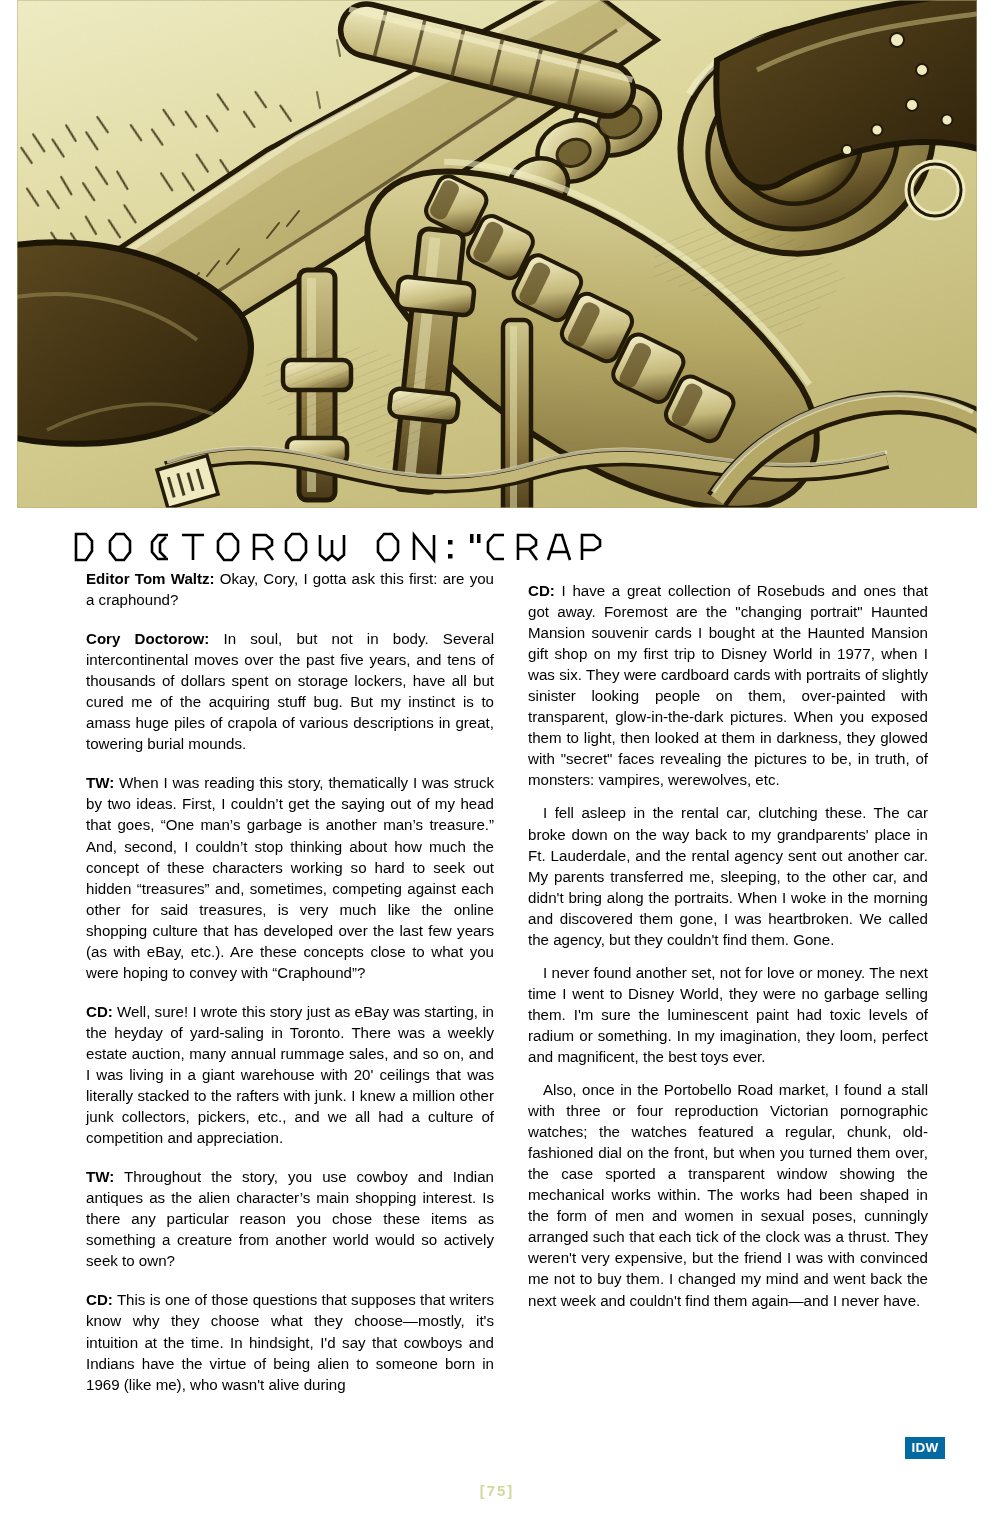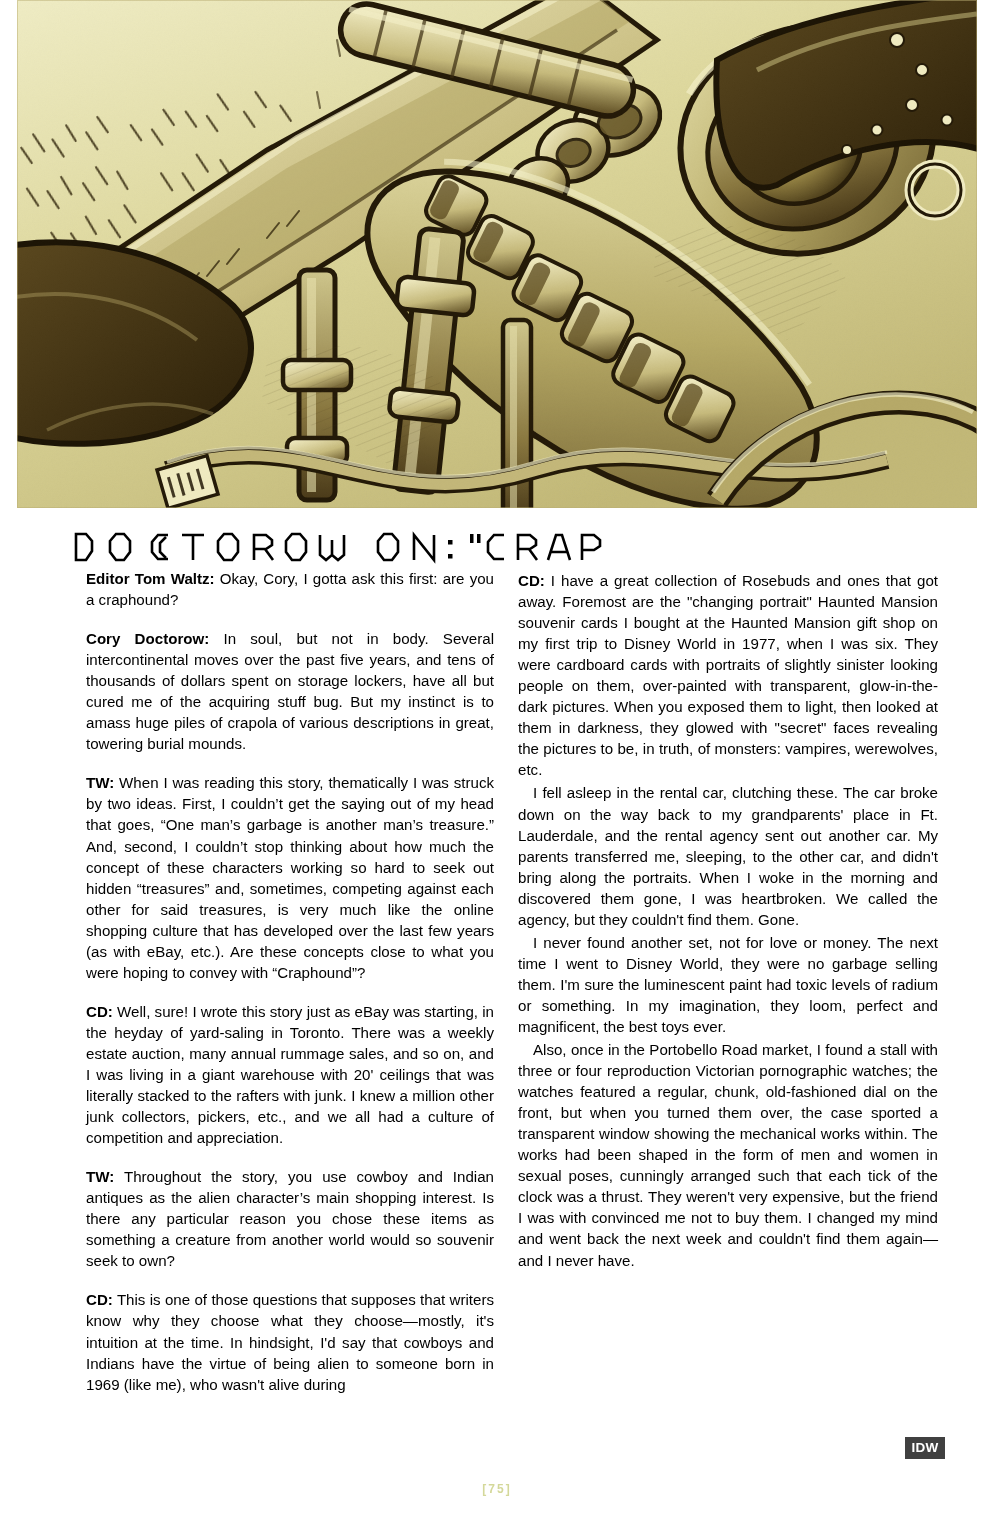--- a/index.html
+++ b/index.html
@@ -63,50 +63,50 @@
     -webkit-hyphens: none;
     hyphens: none;
   }
   .col-left  { left: 70px; }
   .col-right { left: 516px; }
 
   .col p {
     margin: 0 0 18px 16px;
   }
   .col p.tight {
-    margin: 2px;
+    margin: 12px;
     text-indent: 15px;
   }
   .col p:last-child { margin-bottom: 0; }
   .speaker { font-weight: bold; }
 
   
   #idw-logo {
     position: absolute;
     left: 905px;
     top: 1437px;
     width: 40px;
     height: 22px;
-    background: #404040;
+    background: #0369a1;
     color: #ffffff;
     font-size: 13.5px;
     font-weight: bold;
     letter-spacing: 0.3px;
     display: flex;
     align-items: center;
     justify-content: center;
     line-height: 1;
   }
   #page-number {
     position: absolute;
     left: 0;
     top: 1482px;
     width: 994px;
     text-align: center;
-    font-size: 12px;
+    font-size: 15px;
     font-weight: bold;
     letter-spacing: 2px;
     color: #d4d89a;
   }
 </style>
 </head>
 <body>
 
 <div id="artwork-panel">
   <svg width="960" height="508" viewBox="0 0 960 508" xmlns="http://www.w3.org/2000/svg">
@@ -438,21 +438,21 @@
     </svg>
   </div>
 
   <div class="columns">
 
     <div class="col col-left">
       <p><span class="speaker">Editor Tom Waltz:</span><span> Okay, Cory, I gotta ask this first: are you a craphound?</span></p>
       <p><span class="speaker">Cory Doctorow:</span><span> In soul, but not in body. Several intercontinental moves over the past five years, and tens of thousands of dollars spent on storage lockers, have all but cured me of the acquiring stuff bug. But my instinct is to amass huge piles of crapola of various descriptions in great, towering burial mounds.</span></p>
       <p><span class="speaker">TW:</span><span> When I was reading this story, thematically I was struck by two ideas. First, I couldn’t get the saying out of my head that goes, “One man’s garbage is another man’s treasure.” And, second, I couldn’t stop thinking about how much the concept of these characters working so hard to seek out hidden “treasures” and, sometimes, competing against each other for said treasures, is very much like the online shopping culture that has developed over the last few years (as with eBay, etc.). Are these concepts close to what you were hoping to convey with “Craphound”?</span></p>
       <p><span class="speaker">CD:</span><span> Well, sure! I wrote this story just as eBay was starting, in the heyday of yard-saling in Toronto. There was a weekly estate auction, many annual rummage sales, and so on, and I was living in a giant warehouse with 20' ceilings that was literally stacked to the rafters with junk. I knew a million other junk collectors, pickers, etc., and we all had a culture of competition and appreciation.</span></p>
-      <p><span class="speaker">TW:</span><span> Throughout the story, you use cowboy and Indian antiques as the alien character’s main shopping interest. Is there any particular reason you chose these items as something a creature from another world would so souvenir seek to own?</span></p>
+      <p><span class="speaker">TW:</span><span> Throughout the story, you use cowboy and Indian antiques as the alien character’s main shopping interest. Is there any particular reason you chose these items as something a creature from another world would so actively seek to own?</span></p>
       <p><span class="speaker">CD:</span><span> This is one of those questions that supposes that writers know why they choose what they choose—mostly, it's intuition at the time. In hindsight, I'd say that cowboys and Indians have the virtue of being alien to someone born in 1969 (like me), who wasn't alive during</span></p>
     </div>
 
     <div class="col col-right">
       <p class="tight" style="text-indent:0"><span class="speaker">CD:</span><span> I have a great collection of Rosebuds and ones that got away. Foremost are the "changing portrait" Haunted Mansion souvenir cards I bought at the Haunted Mansion gift shop on my first trip to Disney World in 1977, when I was six. They were cardboard cards with portraits of slightly sinister looking people on them, over-painted with transparent, glow-in-the-dark pictures. When you exposed them to light, then looked at them in darkness, they glowed with "secret" faces revealing the pictures to be, in truth, of monsters: vampires, werewolves, etc.</span></p>
       <p class="tight"><span>I fell asleep in the rental car, clutching these. The car broke down on the way back to my grandparents' place in Ft. Lauderdale, and the rental agency sent out another car. My parents transferred me, sleeping, to the other car, and didn't bring along the portraits. When I woke in the morning and discovered them gone, I was heartbroken. We called the agency, but they couldn't find them. Gone.</span></p>
       <p class="tight"><span>I never found another set, not for love or money. The next time I went to Disney World, they were no garbage selling them. I'm sure the luminescent paint had toxic levels of radium or something. In my imagination, they loom, perfect and magnificent, the best toys ever.</span></p>
       <p class="tight"><span>Also, once in the Portobello Road market, I found a stall with three or four reproduction Victorian pornographic watches; the watches featured a regular, chunk, old-fashioned dial on the front, but when you turned them over, the case sported a transparent window showing the mechanical works within. The works had been shaped in the form of men and women in sexual poses, cunningly arranged such that each tick of the clock was a thrust. They weren't very expensive, but the friend I was with convinced me not to buy them. I changed my mind and went back the next week and couldn't find them again—and I never have.</span></p>
     </div>
 

